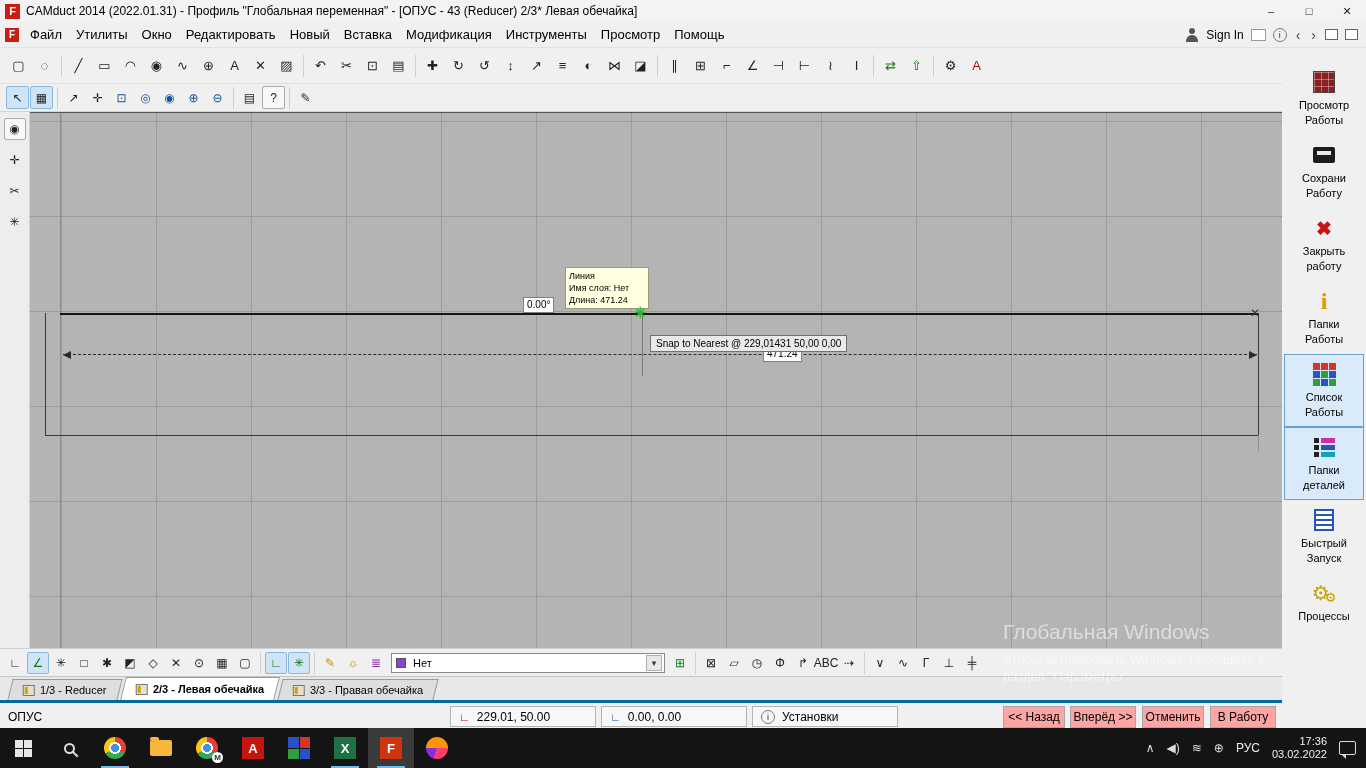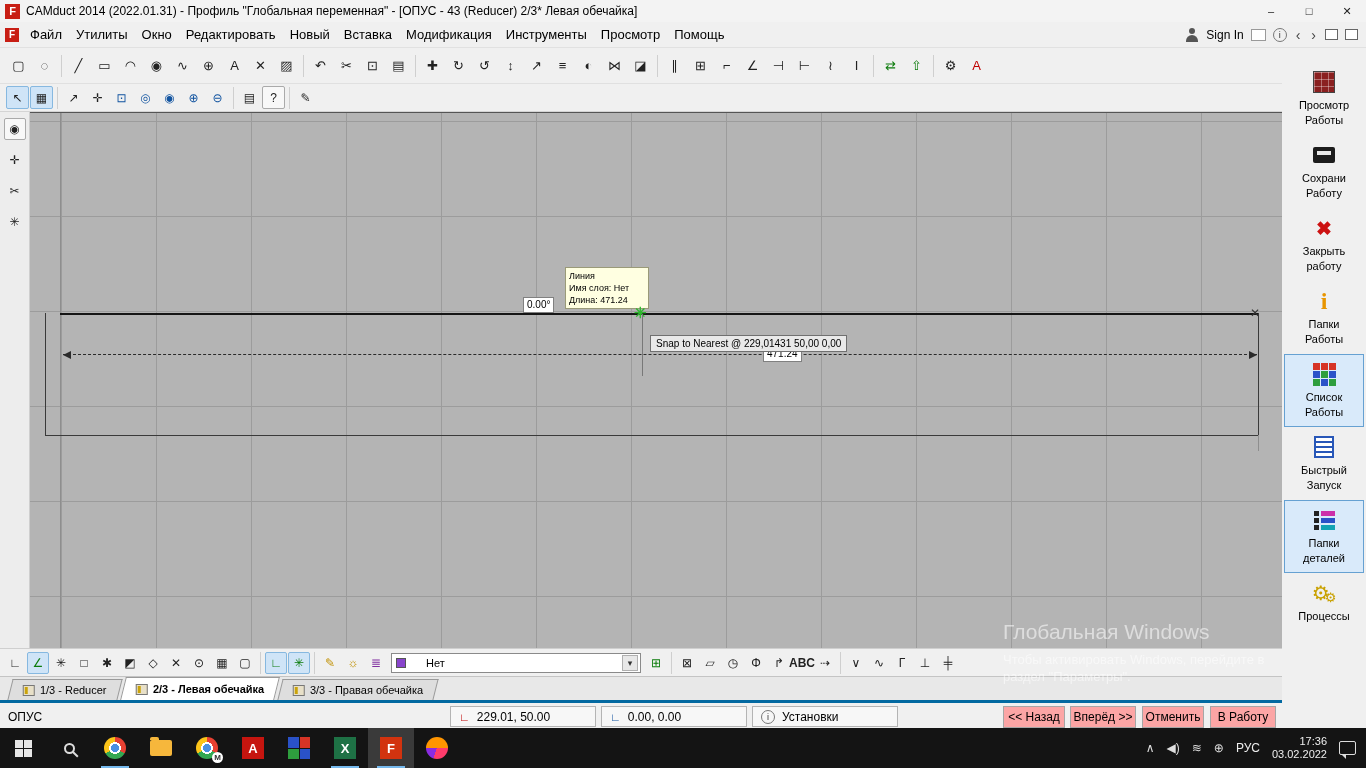--- a/index.html
+++ b/index.html
@@ -58,22 +58,22 @@
 .si-folders{display:flex;flex-direction:column;gap:2px}
 .si-folders .bar{display:flex;gap:2px;align-items:center}
 .si-folders b{width:5px;height:5px;background:#222;display:block}
 .si-folders i{width:14px;height:5px;display:block}
 .fm{background:#cc2faa}.fb{background:#2a52c8}.fc{background:#12a3b4}
 .si-quick{width:20px;height:22px;background:#fff;border:2px solid #2857b8;background-image:linear-gradient(#2857b8 2px,transparent 2px);background-size:100% 5px;background-position:0 3px}
 .si-proc{font-size:20px;color:#c9a100;line-height:1}
 .si-proc-sm{font-size:13px;color:#c9a100;margin-left:-5px;margin-top:9px;line-height:1}
 .bottombar{position:absolute;left:0;top:648px;width:1282px;height:28px;background:#f0f0f0;border-top:1px solid #cfcfcf;display:flex;align-items:center;padding-left:4px;gap:1px}
 .bottombar .tbtn{width:22px;height:22px;font-size:12px}
-.abc-btn{font-size:8px;font-weight:bold}
-.layer-combo{width:250px;height:20px;background:#fff;border:1px solid #8a8a8a;display:flex;align-items:center;padding:0 2px 0 4px;gap:20px;margin:0 3px;flex:none}
+.abc-btn{font-size:8px;font-weight:normal}
+.layer-combo{width:274px;height:20px;background:#fff;border:1px solid #8a8a8a;display:flex;align-items:center;padding:0 2px 0 4px;gap:7px;margin:0 3px;flex:none}
 .layer-chip{width:10px;height:10px;background:#8844cc;border:1px solid #555;flex:none}
 .combo-text{font-size:11px}
 .combo-arrow{margin-left:auto;width:16px;height:16px;background:#e8e8e8;border:1px solid #b0b0b0;display:flex;align-items:center;justify-content:center;font-size:9px;color:#333}
 .tabbar{position:absolute;left:0;top:676px;width:1282px;height:24px;background:#e8e8e8;display:flex;align-items:flex-end;padding-left:10px;border-top:1px solid #c4c4c4}
 .tab{height:21px;display:flex;align-items:center;gap:5px;padding:0 12px;font-size:11px;background:#dedede;border:1px solid #9a9a9a;border-bottom:none;margin-right:3px;transform:skewX(-14deg)}
 .tab>*{transform:skewX(14deg)}
 .tab.active{background:#fff;font-weight:bold;height:23px}
 .tab-icon{width:12px;height:11px;background:#e8e0c8;border:1px solid #777;position:relative;flex:none}
 .tab-icon::after{content:"";position:absolute;left:1px;top:1px;width:3px;height:7px;background:#caa30a}
 .statusbar{position:absolute;left:0;top:700px;width:1282px;height:28px;background:#f0f0f0;border-top:3px solid #0369a1}
@@ -277,27 +277,20 @@
           <i class="cg"></i>
           <i class="cb"></i>
         <i class="cg"></i>
           <i class="cb"></i>
           <i class="cg"></i>
       </div>
     </div>
     <div class="side-label">Список</div>
     <div class="side-label">Работы</div>
   </div>
-  <div class="side-item">
-    <div class="side-icon">
-        <div class="si-quick"></div>
-      </div>
-    <div class="side-label">Быстрый</div>
-    <div class="side-label">Запуск</div>
-  </div>
   <div class="side-item active">
     <div class="side-icon">
       <div class="si-folders">
         <span class="bar">
             <b></b>
             <i class="fm"></i>
           </span>
         <span class="bar">
             <b></b>
             <i class="fb"></i>
@@ -306,20 +299,27 @@
             <b></b>
             <i class="fc"></i>
           </span>
       </div>
     </div>
     <div class="side-label">Папки</div>
     <div class="side-label">деталей</div>
   </div>
   <div class="side-item">
     <div class="side-icon">
+        <div class="si-quick"></div>
+      </div>
+    <div class="side-label">Быстрый</div>
+    <div class="side-label">Запуск</div>
+  </div>
+  <div class="side-item">
+    <div class="side-icon">
       <span class="si-proc">⚙</span>
       <span class="si-proc-sm">⚙</span>
     </div>
     <div class="side-label">Процессы</div>
     <div class="side-label"></div>
   </div>
 </div>
 
 <div class="bottombar">
   <span class="tbtn">∟</span>

